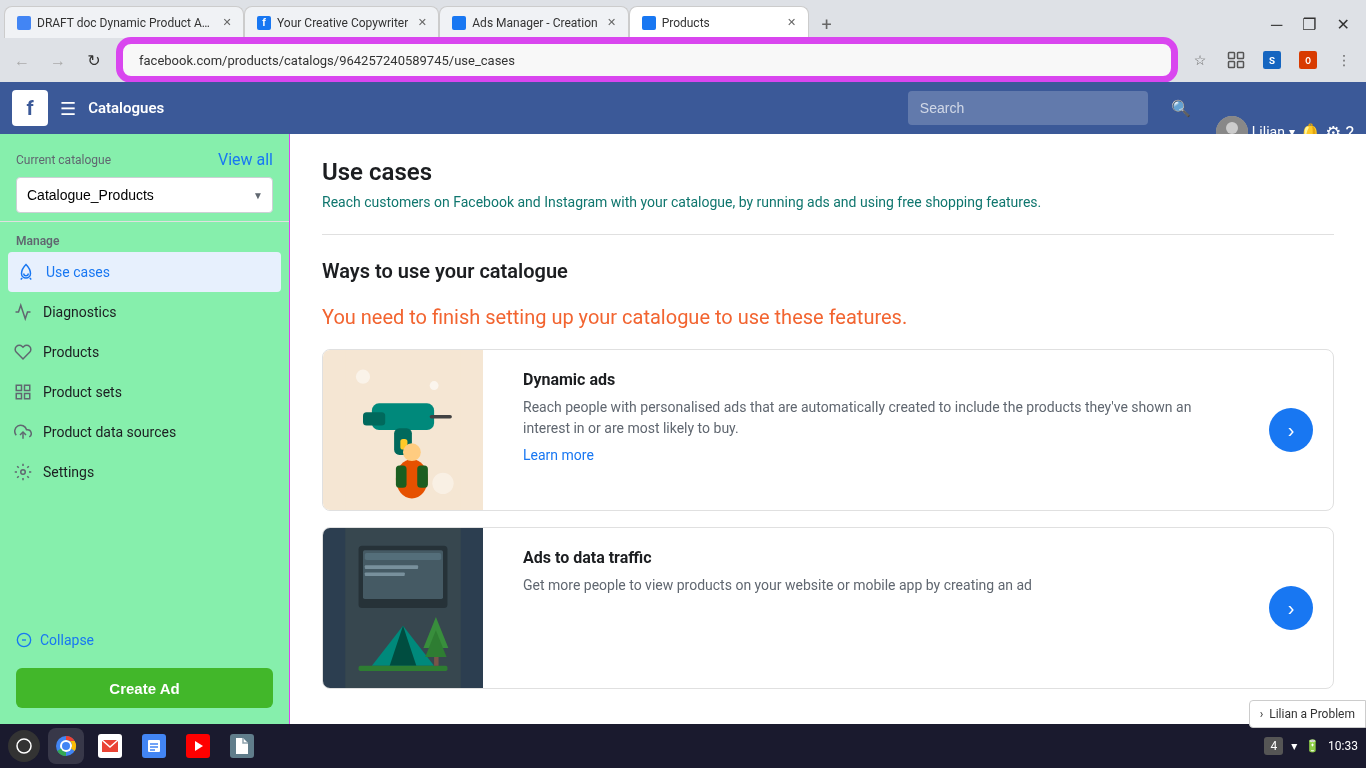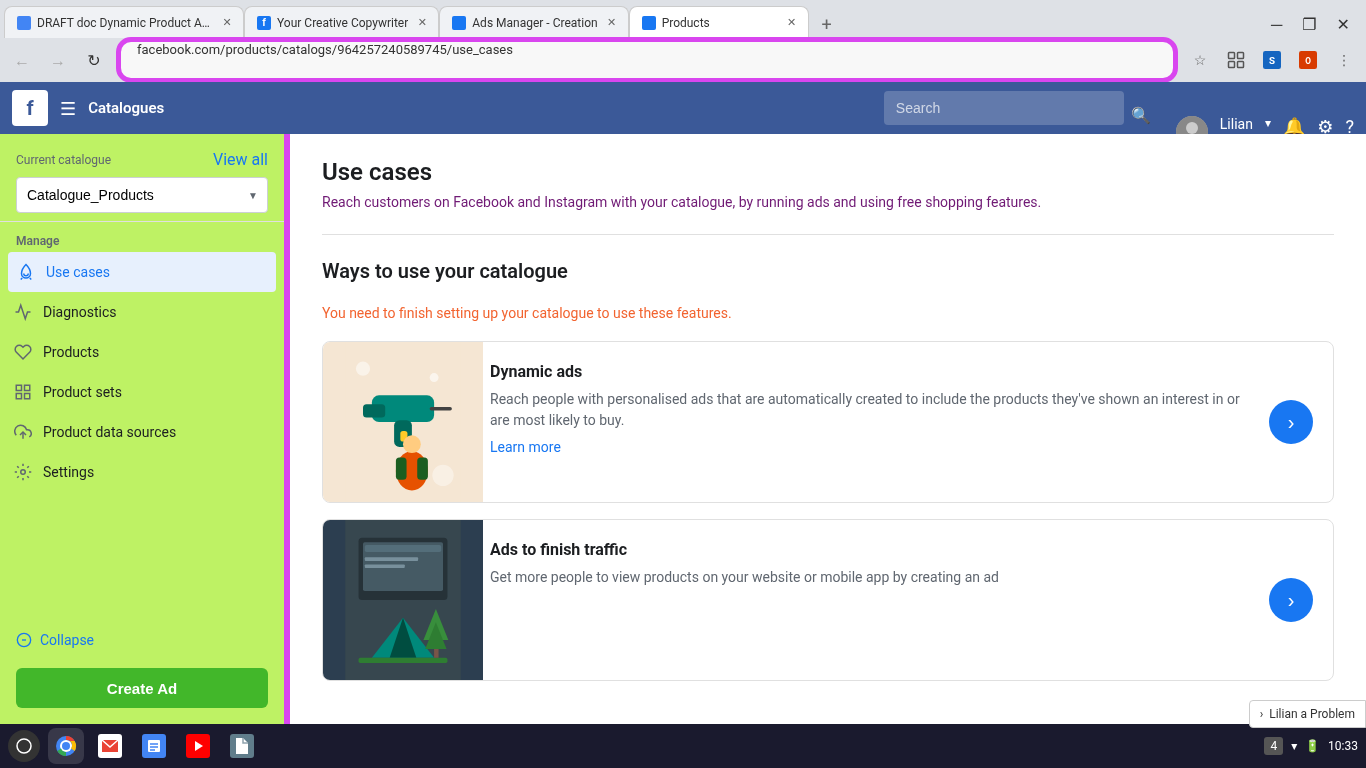--- a/index.html
+++ b/index.html
@@ -16,45 +16,45 @@
     .tab-title { flex: 1; overflow: hidden; text-overflow: ellipsis; white-space: nowrap; }
     .tab-close { width: 16px; height: 16px; border-radius: 50%; display: flex; align-items: center; justify-content: center; font-size: 11px; color: #666; cursor: pointer; flex-shrink: 0; }
     .tab-new { width: 28px; height: 28px; display: flex; align-items: center; justify-content: center; font-size: 18px; color: #666; cursor: pointer; margin-left: 4px; }
     .browser-controls-right { display: flex; align-items: center; margin-left: auto; padding-right: 8px; gap: 4px; }
     .win-btn { font-size: 16px; color: #333; padding: 4px 8px; cursor: pointer; }
 
     
     .address-bar { height: 44px; background: #dee1e6; display: flex; align-items: center; padding: 0 8px; gap: 8px; }
     .nav-btn { width: 28px; height: 28px; border-radius: 50%; display: flex; align-items: center; justify-content: center; cursor: pointer; font-size: 16px; color: #333; }
     .nav-btn.disabled { color: #aaa; cursor: default; }
-    .address-input { flex: 1; height: 46px; border-radius: 15px; border: 5px solid #d946ef; background: #f8f8f8; padding: 0 16px; font-size: 13px; color: #333; display: flex; }
+    .address-input { flex: 1; height: 46px; border-radius: 15px; border: 7px solid #d946ef; background: #f8f8f8; padding: 0 16px; font-size: 13px; color: #333; display: flex; align-items: center; }
     .bookmark-btn, .extension-btn { width: 28px; height: 28px; border-radius: 50%; display: flex; align-items: center; justify-content: center; cursor: pointer; font-size: 14px; color: #666; }
 
     
     .browser-content { flex: 1; background: #fff; display: flex; flex-direction: column; overflow: hidden; }
 
     
     .fb-header { height: 52px; background: #3b5998; display: flex; align-items: center; padding: 0 12px; gap: 12px; flex-shrink: 0; }
     .fb-logo { width: 36px; height: 36px; background: #fff; border-radius: 4px; display: flex; align-items: center; justify-content: center; font-weight: bold; font-size: 20px; color: #3b5998; flex-shrink: 0; }
     .fb-menu-btn { color: #fff; font-size: 18px; cursor: pointer; }
     .fb-header-title { color: #fff; font-size: 15px; font-weight: 600; }
-    .fb-search-wrapper { margin-left: auto; display: flex; align-items: flex-end; gap: 8px; }
+    .fb-search-wrapper { margin-left: auto; display: flex; align-items: center; gap: 24px; }
     .fb-search { height: 34px; width: 240px; border-radius: 4px; border: none; padding: 0 12px; font-size: 14px; background: rgba(255,255,255,0.2); color: #fff; }
     .fb-search::placeholder { color: rgba(255,255,255,0.7); }
     .fb-search-icon { color: #fff; font-size: 16px; }
-    .fb-header-actions { display: flex; align-items: flex-start; gap: 12px; margin-left: 12px; margin-top: 48px; }
+    .fb-header-actions { display: flex; align-items: center; gap: 4px; margin-left: 12px; margin-top: 48px; }
     .fb-avatar { width: 32px; height: 32px; border-radius: 50%; background: #aaa; display: flex; align-items: center; justify-content: center; color: #fff; font-size: 14px; }
     .fb-user-name { color: #fff; font-size: 14px; }
     .fb-action-icon { color: #fff; font-size: 18px; cursor: pointer; }
 
     
     .main-layout { display: flex; flex: 1; overflow: hidden; }
 
     
-    .sidebar { width: 290px; background: #bef264; border-right: 6px solid #d946ef; display: flex; flex-direction: column; overflow-y: auto; flex-shrink: 0; }
+    .sidebar { width: 290px; background: #86efac; border-right: 1px solid #d946ef; display: flex; flex-direction: column; overflow-y: auto; flex-shrink: 0; }
     .sidebar-catalogue-section { padding: 16px 16px 8px; border-bottom: 1px solid #e0e0e0; }
     .sidebar-catalogue-label { font-size: 12px; color: #606770; margin-bottom: 8px; display: flex; justify-content: space-between; align-items: center; }
     .sidebar-view-all { color: #1877f2; font-size: 16px; cursor: pointer; text-decoration: none; }
     .sidebar-catalogue-select { width: 100%; height: 36px; border: 1px solid #ccd0d5; border-radius: 4px; padding: 0 30px 0 10px; font-size: 14px; background: #fff; appearance: none; cursor: pointer; position: relative; }
     .select-wrapper { position: relative; }
     .select-wrapper::after { content: '▼'; position: absolute; right: 10px; top: 50%; transform: translateY(-50%); font-size: 10px; color: #606770; pointer-events: none; }
 
     .sidebar-section-title { font-size: 12px; color: #606770; padding: 12px 16px 4px; font-weight: 600; }
     .sidebar-nav-item { display: flex; align-items: center; gap: 10px; padding: 10px 13px; cursor: pointer; color: #1c1e21; font-size: 14px; }
     .sidebar-nav-item.active { background: #e7f0fd; color: #1877f2; border-radius: 4px; margin: 0 8px; padding: 10px 8px; }
@@ -62,31 +62,31 @@
     .sidebar-nav-label { flex: 1; }
 
     .sidebar-spacer { flex: 1; }
     .sidebar-collapse { display: flex; align-items: center; gap: 8px; padding: 12px 16px; color: #1877f2; cursor: pointer; font-size: 14px; }
 
     .create-ad-btn { margin: 8px 16px 16px; height: 40px; background: #42b72a; color: #fff; border: none; border-radius: 6px; font-size: 15px; font-weight: 600; cursor: pointer; display: flex; align-items: center; justify-content: center; }
 
     
     .main-content { flex: 1; background: #fff; overflow-y: auto; padding: 24px 32px; }
     .page-title { font-size: 24px; font-weight: 600; color: #1c1e21; margin-bottom: 8px; }
-    .page-subtitle { font-size: 14px; color: #701a75; margin-bottom: 24px; }
+    .page-subtitle { font-size: 14px; color: #0f766e; margin-bottom: 24px; }
     .section-divider { border: none; border-top: 1px solid #e0e0e0; margin: 24px 0; }
 
     .ways-title { font-size: 20px; font-weight: 600; color: #1c1e21; margin-bottom: 22px; }
-    .ways-subtitle { font-size: 14px; color: #f26430; margin-bottom: 20px; }
+    .ways-subtitle { font-size: 20px; color: #f26430; margin-bottom: 20px; }
 
     
     .use-case-card { border: 1px solid #e0e0e0; border-radius: 8px; display: flex; align-items: stretch; overflow: hidden; margin-bottom: 16px; }
     .use-case-image { width: 160px; flex-shrink: 0; background: #f5e6d3; display: flex; align-items: center; justify-content: center; overflow: hidden; }
     .use-case-image.dark { background: #2c3e50; }
-    .use-case-body { flex: 1; padding: 20px 7px; }
+    .use-case-body { flex: 1; padding: 20px 40px; }
     .use-case-title { font-size: 16px; font-weight: 700; color: #1c1e21; margin-bottom: 8px; }
     .use-case-desc { font-size: 14px; color: #606770; margin-bottom: 8px; line-height: 1.5; }
     .use-case-learn-more { color: #1877f2; font-size: 14px; cursor: pointer; text-decoration: none; }
     .use-case-action { display: flex; align-items: center; padding: 0 20px; }
     .use-case-btn { width: 44px; height: 44px; border-radius: 50%; background: #1877f2; color: #fff; border: none; font-size: 20px; cursor: pointer; display: flex; align-items: center; justify-content: center; flex-shrink: 0; }
 
     
     .illustration-drill { width: 130px; height: 160px; }
     .illustration-tent { width: 130px; height: 160px; }
 
@@ -353,21 +353,21 @@
               <polygon points="65,110 50,155 80,155" fill="#004d40"></polygon>
 
               <rect x="15" y="155" width="100" height="6" rx="2" fill="#2e7d32"></rect>
 
               <rect x="100" y="130" width="5" height="25" fill="#795548"></rect>
               <polygon points="102,100 88,135 116,135" fill="#388e3c"></polygon>
               <polygon points="102,115 90,145 114,145" fill="#2e7d32"></polygon>
             </svg>
           </div>
           <div class="use-case-body">
-            <div class="use-case-title">Ads to finish traffic</div>
+            <div class="use-case-title">Ads to data traffic</div>
             <div class="use-case-desc">Get more people to view products on your website or mobile app by creating an ad</div>
           </div>
           <div class="use-case-action">
             <button class="use-case-btn">›</button>
           </div>
         </div>
       </div>
     </div>
   </div>
 

